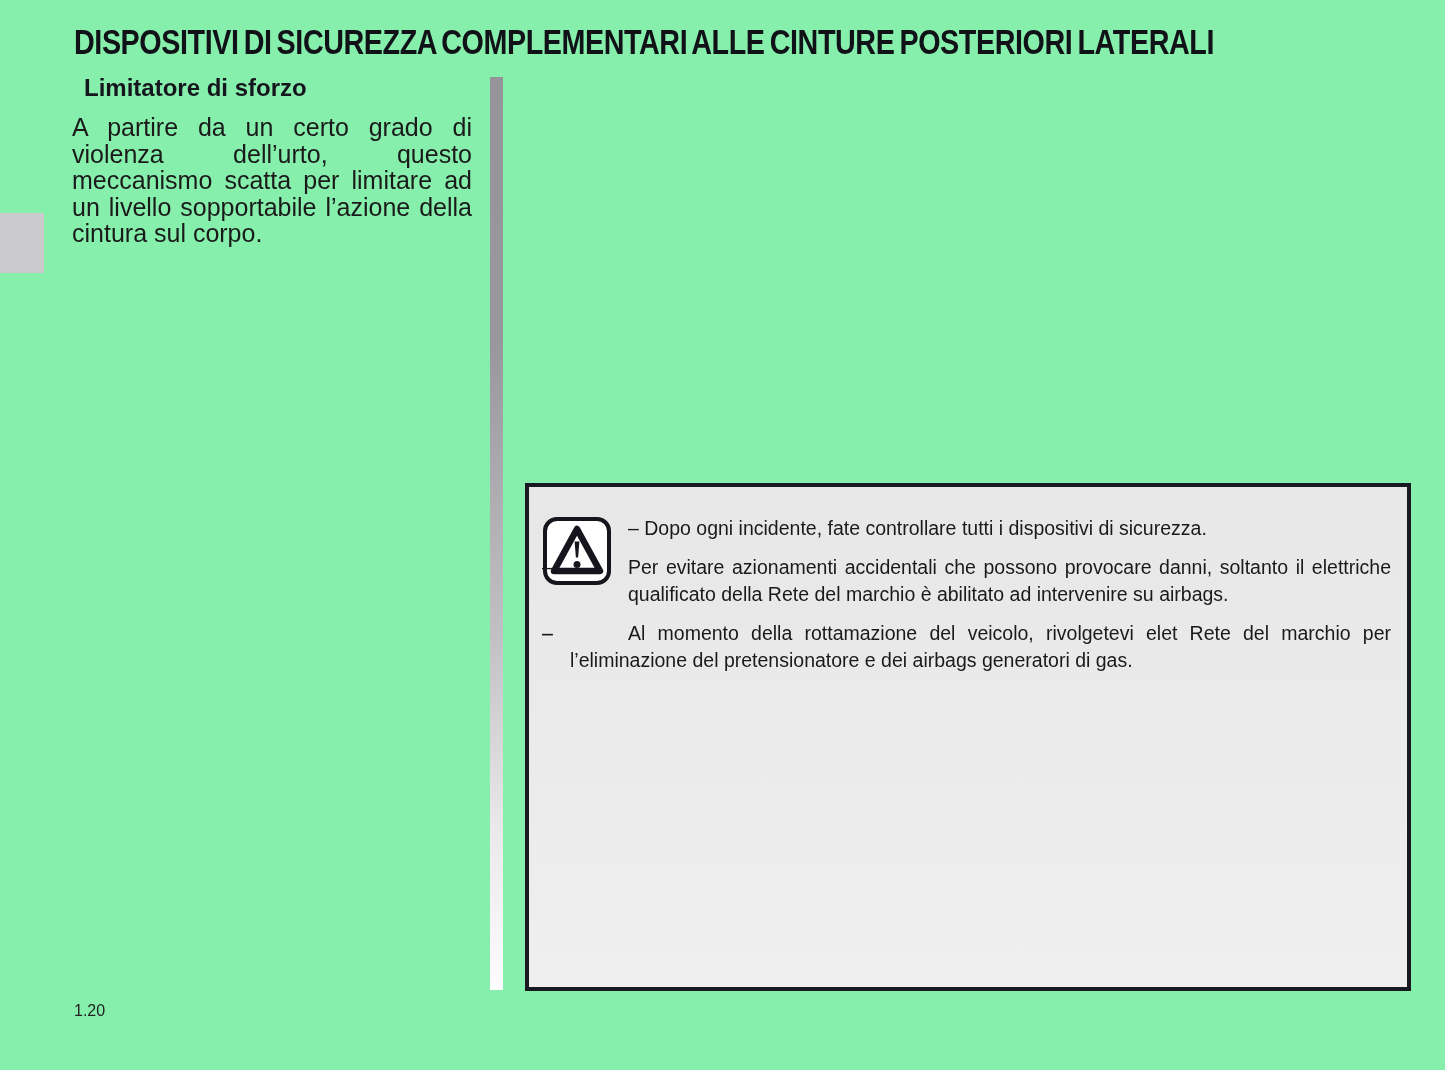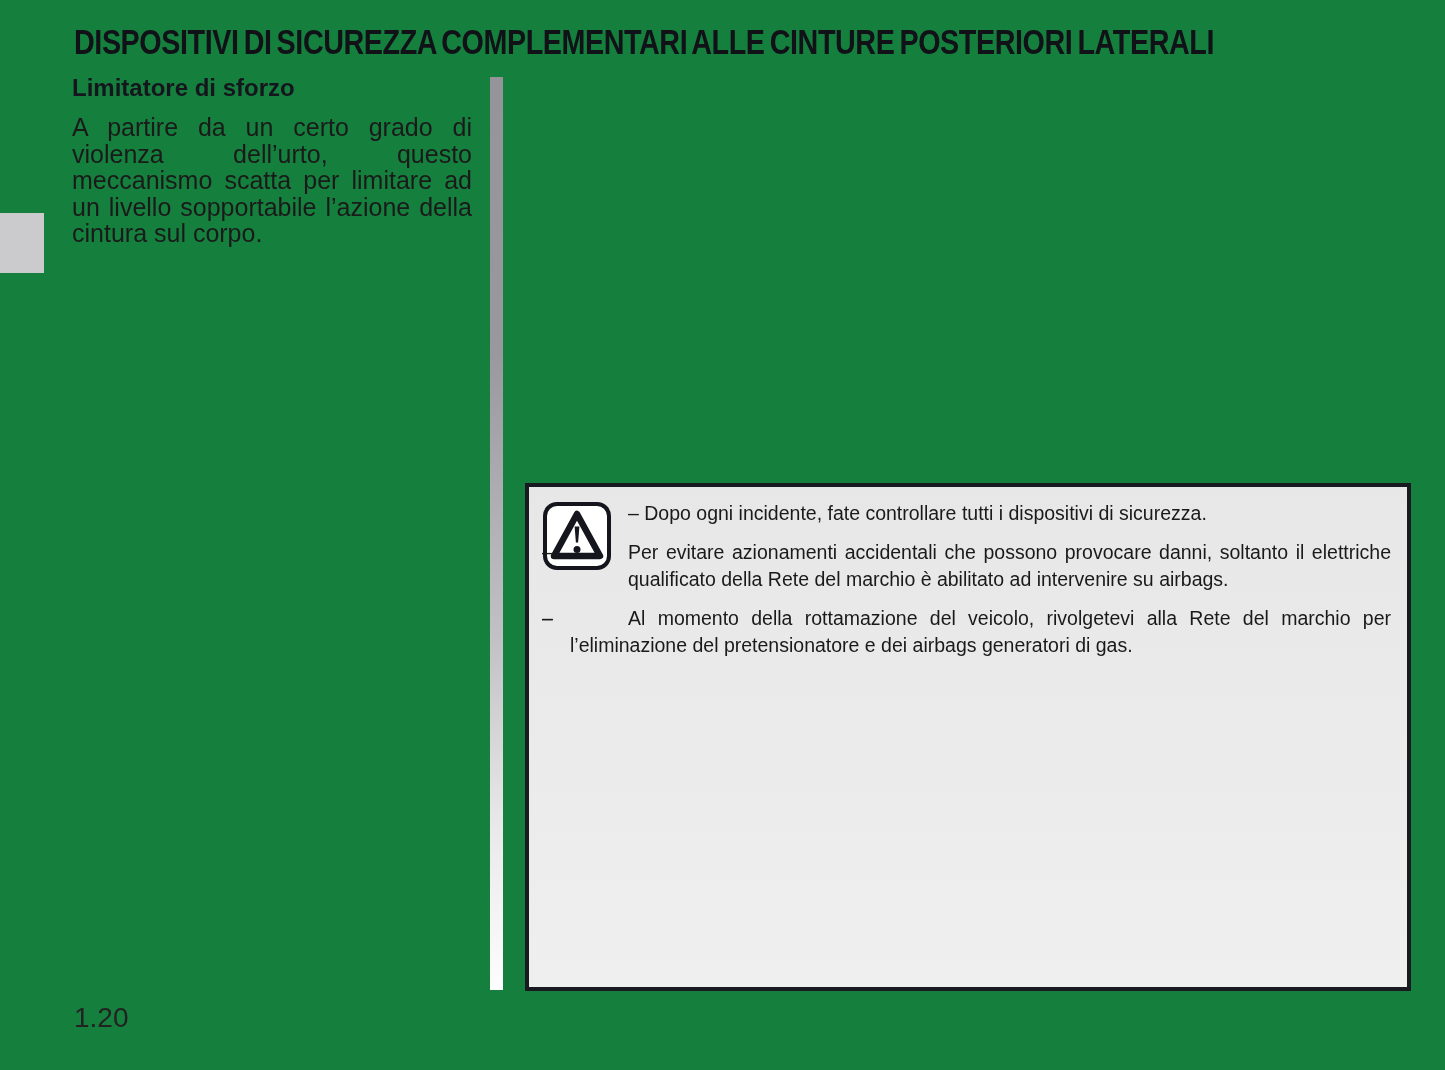--- a/index.html
+++ b/index.html
@@ -1,20 +1,20 @@
 <!DOCTYPE html>
 <html><head>
 <meta charset="utf-8">
 <style>
   html, body { margin: 0; padding: 0; background: #ffffff; }
   .page {
     position: relative;
     width: 1445px;
     height: 1070px;
-    background: #15803d;
+    background: #86efac;
     font-family: "Liberation Sans", sans-serif;
     color: #1a1a1a;
     overflow: hidden;
   }
   .title {
     position: absolute;
     left: 74px;
     top: 22px;
     margin: 0;
     font-size: 35px;
@@ -26,21 +26,21 @@
     transform: scaleX(0.82);
     transform-origin: left top;
   }
   .left-col {
     position: absolute;
     left: 72px;
     top: 74px;
     width: 400px;
   }
   .left-col h2 {
-    margin: 0 0 12px 0;
+    margin: 0 0 12px 12px;
     font-size: 24px;
     font-weight: bold;
     color: #15151d;
   }
   .left-col p {
     margin: 0;
     font-size: 25px;
     line-height: 26.5px;
     text-align: justify;
   }
@@ -63,21 +63,21 @@
   }
   .warning-box {
     position: absolute;
     left: 525px;
     top: 483px;
     width: 886px;
     height: 508px;
     box-sizing: border-box;
     border: 4px solid #191921;
     background: linear-gradient(180deg, #e7e7e7 0%, #ebebeb 55%, #efefef 100%);
-    padding: 13px 16px 0 12px;
+    padding: 28px 16px 0 12px;
     font-size: 19.5px;
     line-height: 27px;
   }
   .warn-icon {
     float: left;
     width: 68px;
     height: 68px;
     box-sizing: border-box;
     background: #ffffff;
     border: 4px solid #15151d;
@@ -99,21 +99,21 @@
   }
   .witem .dash {
     position: absolute;
     left: 1px;
     top: 0;
   }
   .page-number {
     position: absolute;
     left: 74px;
     top: 1002px;
-    font-size: 28px;
+    font-size: 16px;
     color: #222222;
   }
 </style>
 </head>
 <body>
 
 <div class="page">
 
   <h1 class="title">DISPOSITIVI DI SICUREZZA COMPLEMENTARI ALLE CINTURE POSTERIORI LATERALI</h1>
 
@@ -139,19 +139,19 @@
 
     <div class="witem">
       <span class="dash">–</span>
       <span>Per evitare azionamenti accidentali che possono provocare danni, soltanto il elettriche qualificato della Rete del marchio è abilitato ad intervenire su airbags.</span>
     </div>
     <div class="witem">
       <span class="dash">–</span>
     </div>
     <div class="witem">
       <span class="dash">–</span>
-      <span>Al momento della rottamazione del veicolo, rivolgetevi alla Rete del marchio per l’eliminazione del pretensionatore e dei airbags generatori di gas.</span>
+      <span>Al momento della rottamazione del veicolo, rivolgetevi elet Rete del marchio per l’eliminazione del pretensionatore e dei airbags generatori di gas.</span>
     </div>
   </div>
 
   <div class="page-number">1.20</div>
 
 </div>
 
 </body></html>

